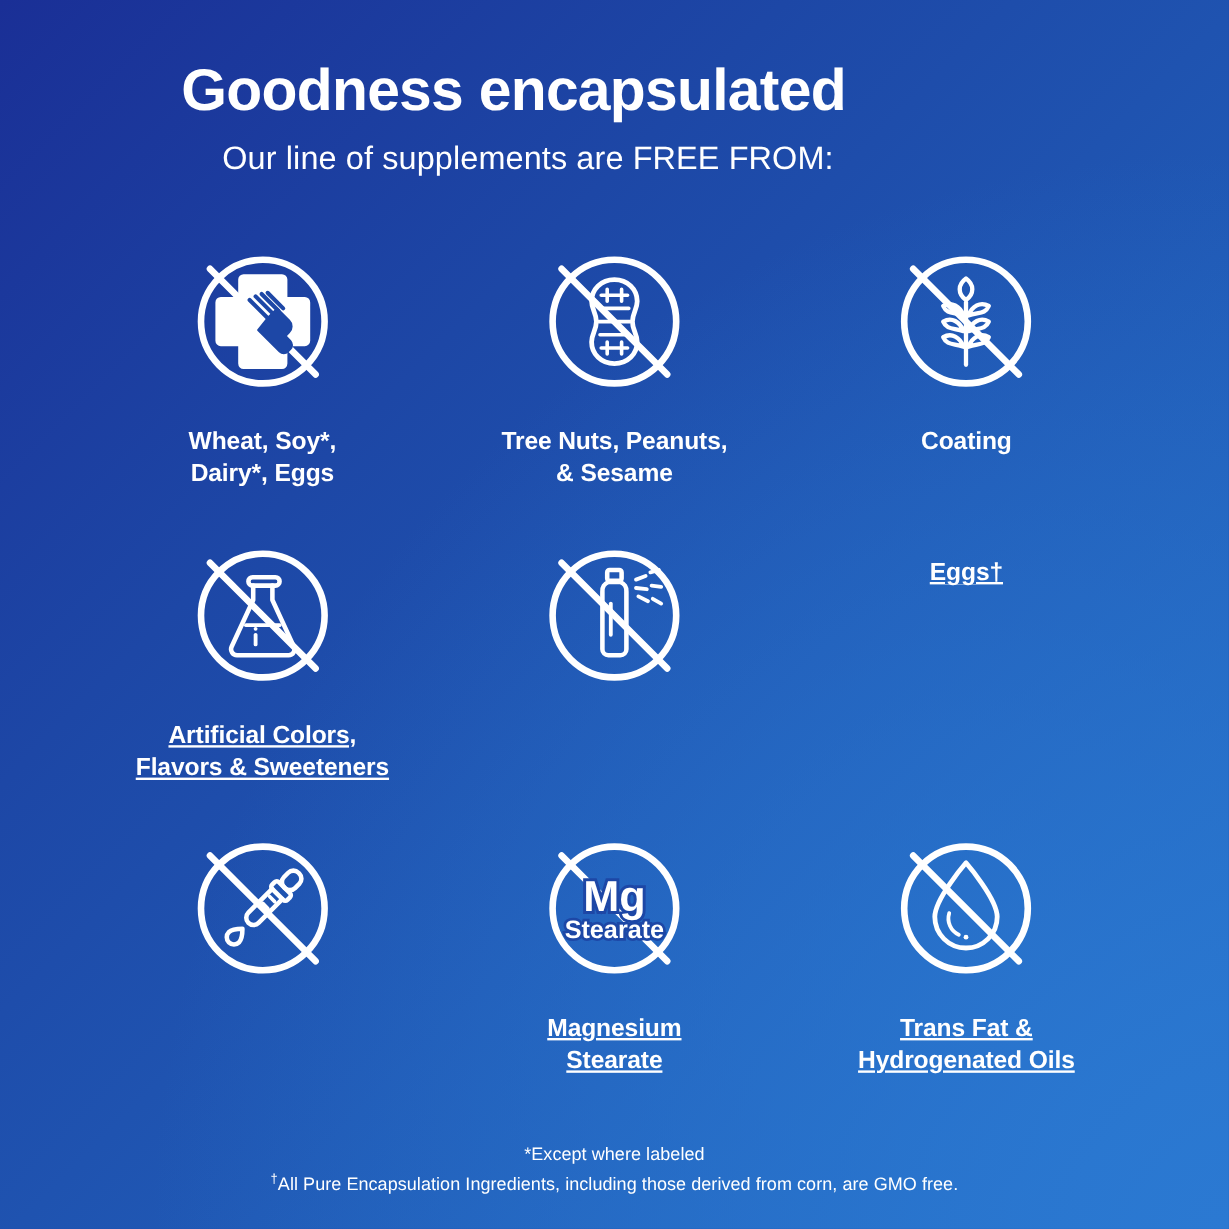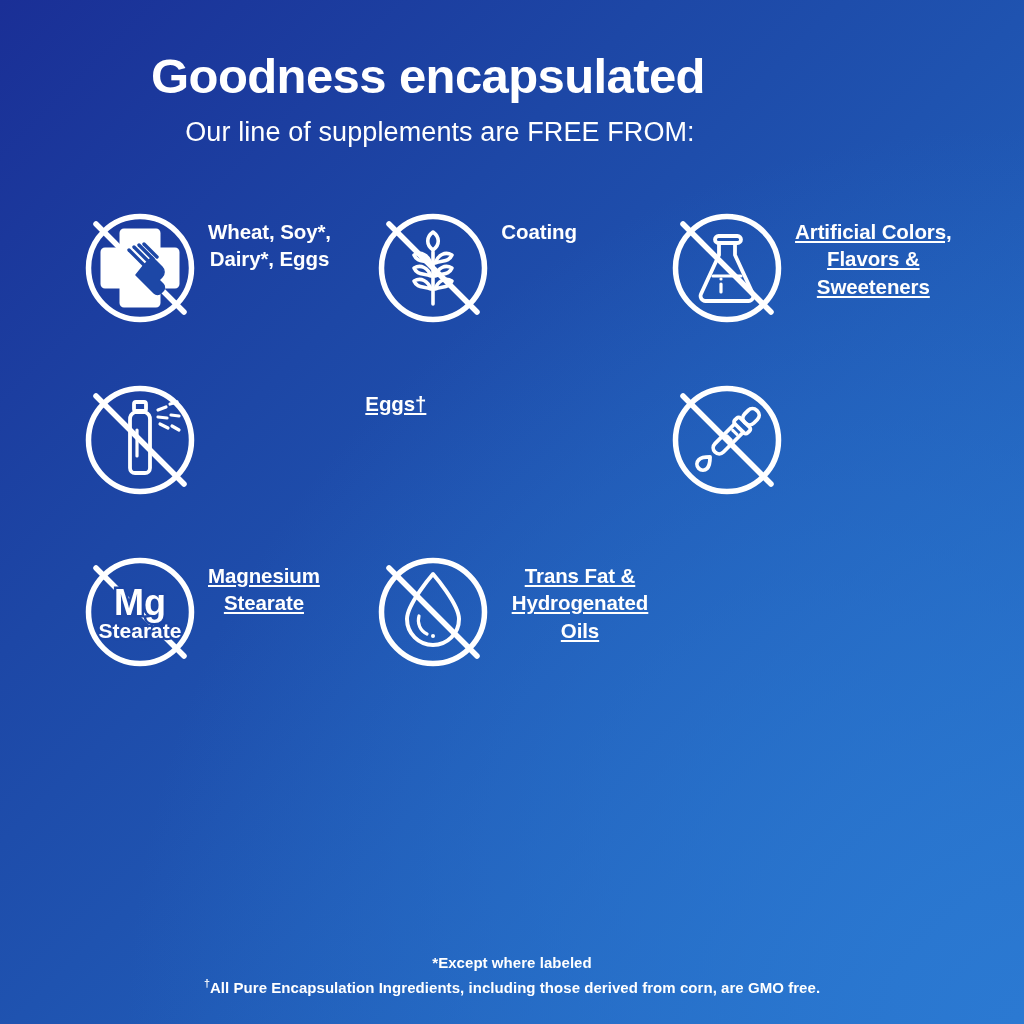--- a/index.html
+++ b/index.html
@@ -37,21 +37,22 @@
   .grid {
     position:absolute;
     top:200px; left:72px;
     width:880px;
     display:grid;
     grid-template-columns:repeat(3, 1fr);
     row-gap:36px;
   }
   .cell {
     display:flex;
-    align-items:flex-start;
+    flex-direction:column;
+    align-items:center;
   }
   .icon-wrap {
     width:136px; height:136px;
     position:relative;
   }
   .icon-wrap svg { display:block; width:136px; height:136px; overflow:visible; }
   .cell-label {
     margin-top:18px;
     font-size:20.5px;
     font-weight:bold;
@@ -61,21 +62,21 @@
     white-space:pre-line;
   }
   .row2 .cell-label, .row3 .cell-label { margin-top:18px;text-decoration:underline; }
 
   
   .footnotes {
     position:absolute;
     bottom:24px; left:0; width:1024px;
     text-align:center;
   }
-  .fn { font-size:15px; line-height:1.62; font-weight:bold; letter-spacing:0.05px; }
+  .fn { font-size:15px; line-height:1.62; font-weight:normal; letter-spacing:0.05px; }
   sup { font-size:0.72em; vertical-align:super; line-height:0; }
 </style>
 </head>
 <body>
 
 <div id="page">
 
   <div class="header">
     <div class="headline">Goodness encapsulated</div>
     <div class="subhead">Our line of supplements are FREE FROM:</div>
@@ -97,20 +98,36 @@
             </g>
             <path d="M72 65 l8 -8 l10 10 a7 7 0 0 1 0 10 l-3 3 l4 4 a5 5 0 0 1 0 7 l-2 2 a5 5 0 0 1 -7 0 l-18 -18 z" fill="#1d47a6" stroke="#1d47a6" stroke-width="1.5" stroke-linejoin="round"></path>
             <circle cx="68" cy="68" r="51.5" fill="none" stroke="#fff" stroke-width="5.5"></circle>
           </g>
         </svg>
       </div>
       <div class="cell-label">Wheat, Soy*,
 Dairy*, Eggs</div>
     </div>
 
+    <div class="cell row1">
+      <div class="icon-wrap">
+        <svg viewBox="0 0 136 136">
+          <g fill="none" stroke="#fff" stroke-width="4" stroke-linecap="round">
+            <path d="M68 33 c11 0 19 8 19 18 c0 7 -4 10 -4 17 c0 7 4 10 4 17 c0 10 -8 18 -19 18
+                     c-11 0 -19 -8 -19 -18 c0 -7 4 -10 4 -17 c0 -7 -4 -10 -4 -17 c0 -10 8 -18 19 -18 z"></path>
+            <path d="M57 46 h22 M56 57 h24 M55 68 h26 M56 79 h24 M57 90 h22" stroke-width="3"></path>
+            <path d="M62 41 v10 M74 41 v10 M62 85 v10 M74 85 v10" stroke-width="3"></path>
+          </g>
+          <line x1="24" y1="24" x2="112" y2="112" stroke="#fff" stroke-width="5.5" stroke-linecap="round"></line>
+          <circle cx="68" cy="68" r="51.5" fill="none" stroke="#fff" stroke-width="5.5"></circle>
+        </svg>
+      </div>
+      <div class="cell-label">Tree Nuts, Peanuts,
+&amp; Sesame</div>
+    </div>
 
     <div class="cell row1">
       <div class="icon-wrap">
         <svg viewBox="0 0 136 136">
           <g fill="none" stroke="#fff" stroke-width="3.6" stroke-linecap="round" stroke-linejoin="round">
             <line x1="68" y1="52" x2="68" y2="104"></line>
             <path d="M68 50 c-7 -5 -7 -13 0 -18 c7 5 7 13 0 18 z"></path>
             <path d="M66 63 c-8 -3 -14 -1 -17 -8 c7 -4 14 0 17 8 z"></path>
             <path d="M70 63 c8 -3 14 -1 17 -8 c-7 -4 -14 0 -17 8 z"></path>
             <path d="M66 76 c-8 -3 -14 -1 -17 -8 c7 -4 14 0 17 8 z"></path>

